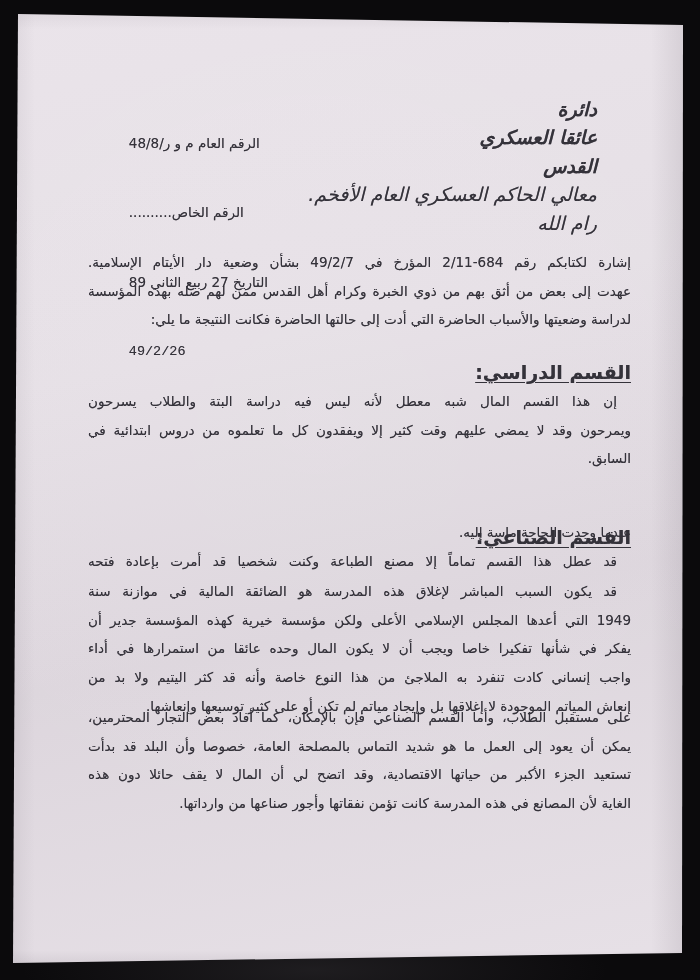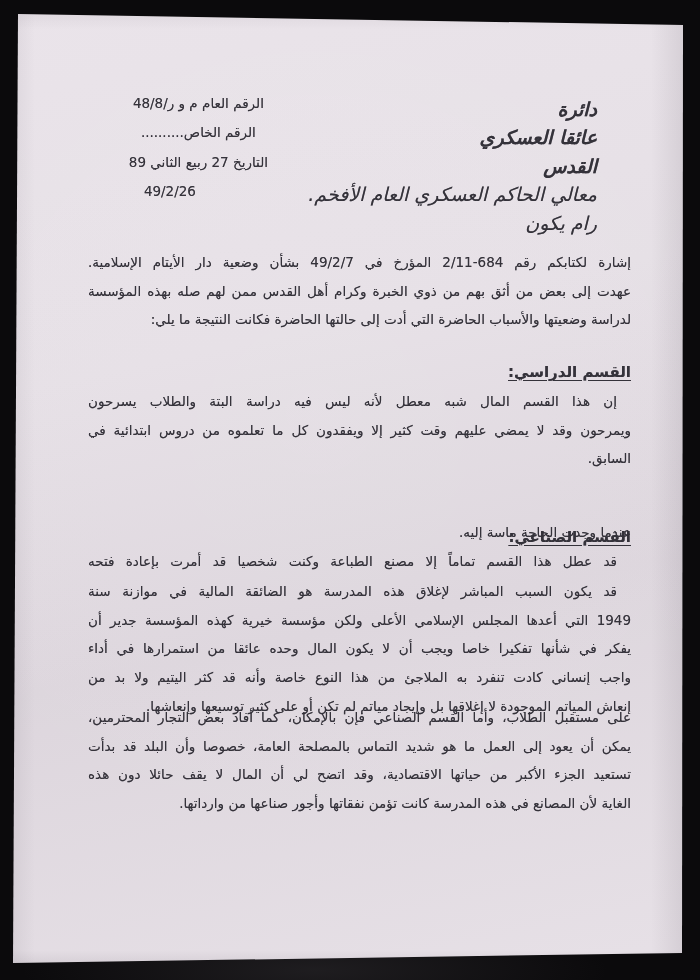--- a/index.html
+++ b/index.html
@@ -41,38 +41,38 @@
     font-size: 19px;
     font-style: italic;
   }
   .hr { height: 28.4px; line-height: 28.4px; white-space: nowrap; text-align: right; }
   .hr.bold { font-weight: bold; }
   
   .hdr-left {
     position: absolute; top: 89px; right: 432px;
     font-size: 13.5px;
   }
-  .hl { height: 29.4px; line-height: 29.4px; white-space: nowrap; text-align: center; }
-  .hl.shift { padding-right: 57px; }
+  .hl { height: 29.4px; line-height: 29.4px; white-space: nowrap; text-align: left; margin-top: 40px; }
+  .hl.shift { padding-right: 57px; font-family: Liberation Mono, monospace; }
   
   .block {
     position: absolute; left: 88px; width: 543px;
     font-size: 13.5px;
   }
   .ln {
     height: 28.7px; line-height: 28.7px;
     white-space: nowrap;
     text-align: justify; text-align-last: justify;
   }
   .ln.last { text-align: right; text-align-last: right; }
   .ln.first { padding-right: 14px; }
   .heading {
     position: absolute; left: 88px; width: 543px;
     height: 28.7px; line-height: 28.7px;
-    font-size: 15px; font-weight: bold;
+    font-size: 19px; font-weight: bold;
     text-align: right;
     text-decoration: underline;
     text-underline-offset: 3px;
     white-space: nowrap;
   }
   #intro   { top: 248px; }
   #head1   { top: 358px; }
   #para2   { top: 387px; }
   #head2   { top: 489px; margin-top: 34px; }
   #para3   { top: 518px; }
@@ -85,21 +85,21 @@
 <div class="scene">
   <div class="paper">
     <div class="paper-shade"></div>
   </div>
 
   <div class="hdr-right ink">
     <div class="hr bold">دائرة</div>
     <div class="hr bold">عائقا العسكري</div>
     <div class="hr bold">القدس</div>
     <div class="hr">معالي الحاكم العسكري العام الأفخم.</div>
-    <div class="hr">رام يكون</div>
+    <div class="hr">رام الله</div>
   </div>
 
   <div class="hdr-left ink">
     <div class="hl">الرقم العام م و ر/48/8</div>
     <div class="hl">الرقم الخاص..........</div>
     <div class="hl">التاريخ 27 ربيع الثاني 89</div>
     <div class="hl shift">49/2/26</div>
   </div>
 
   <div id="intro" class="block ink">

